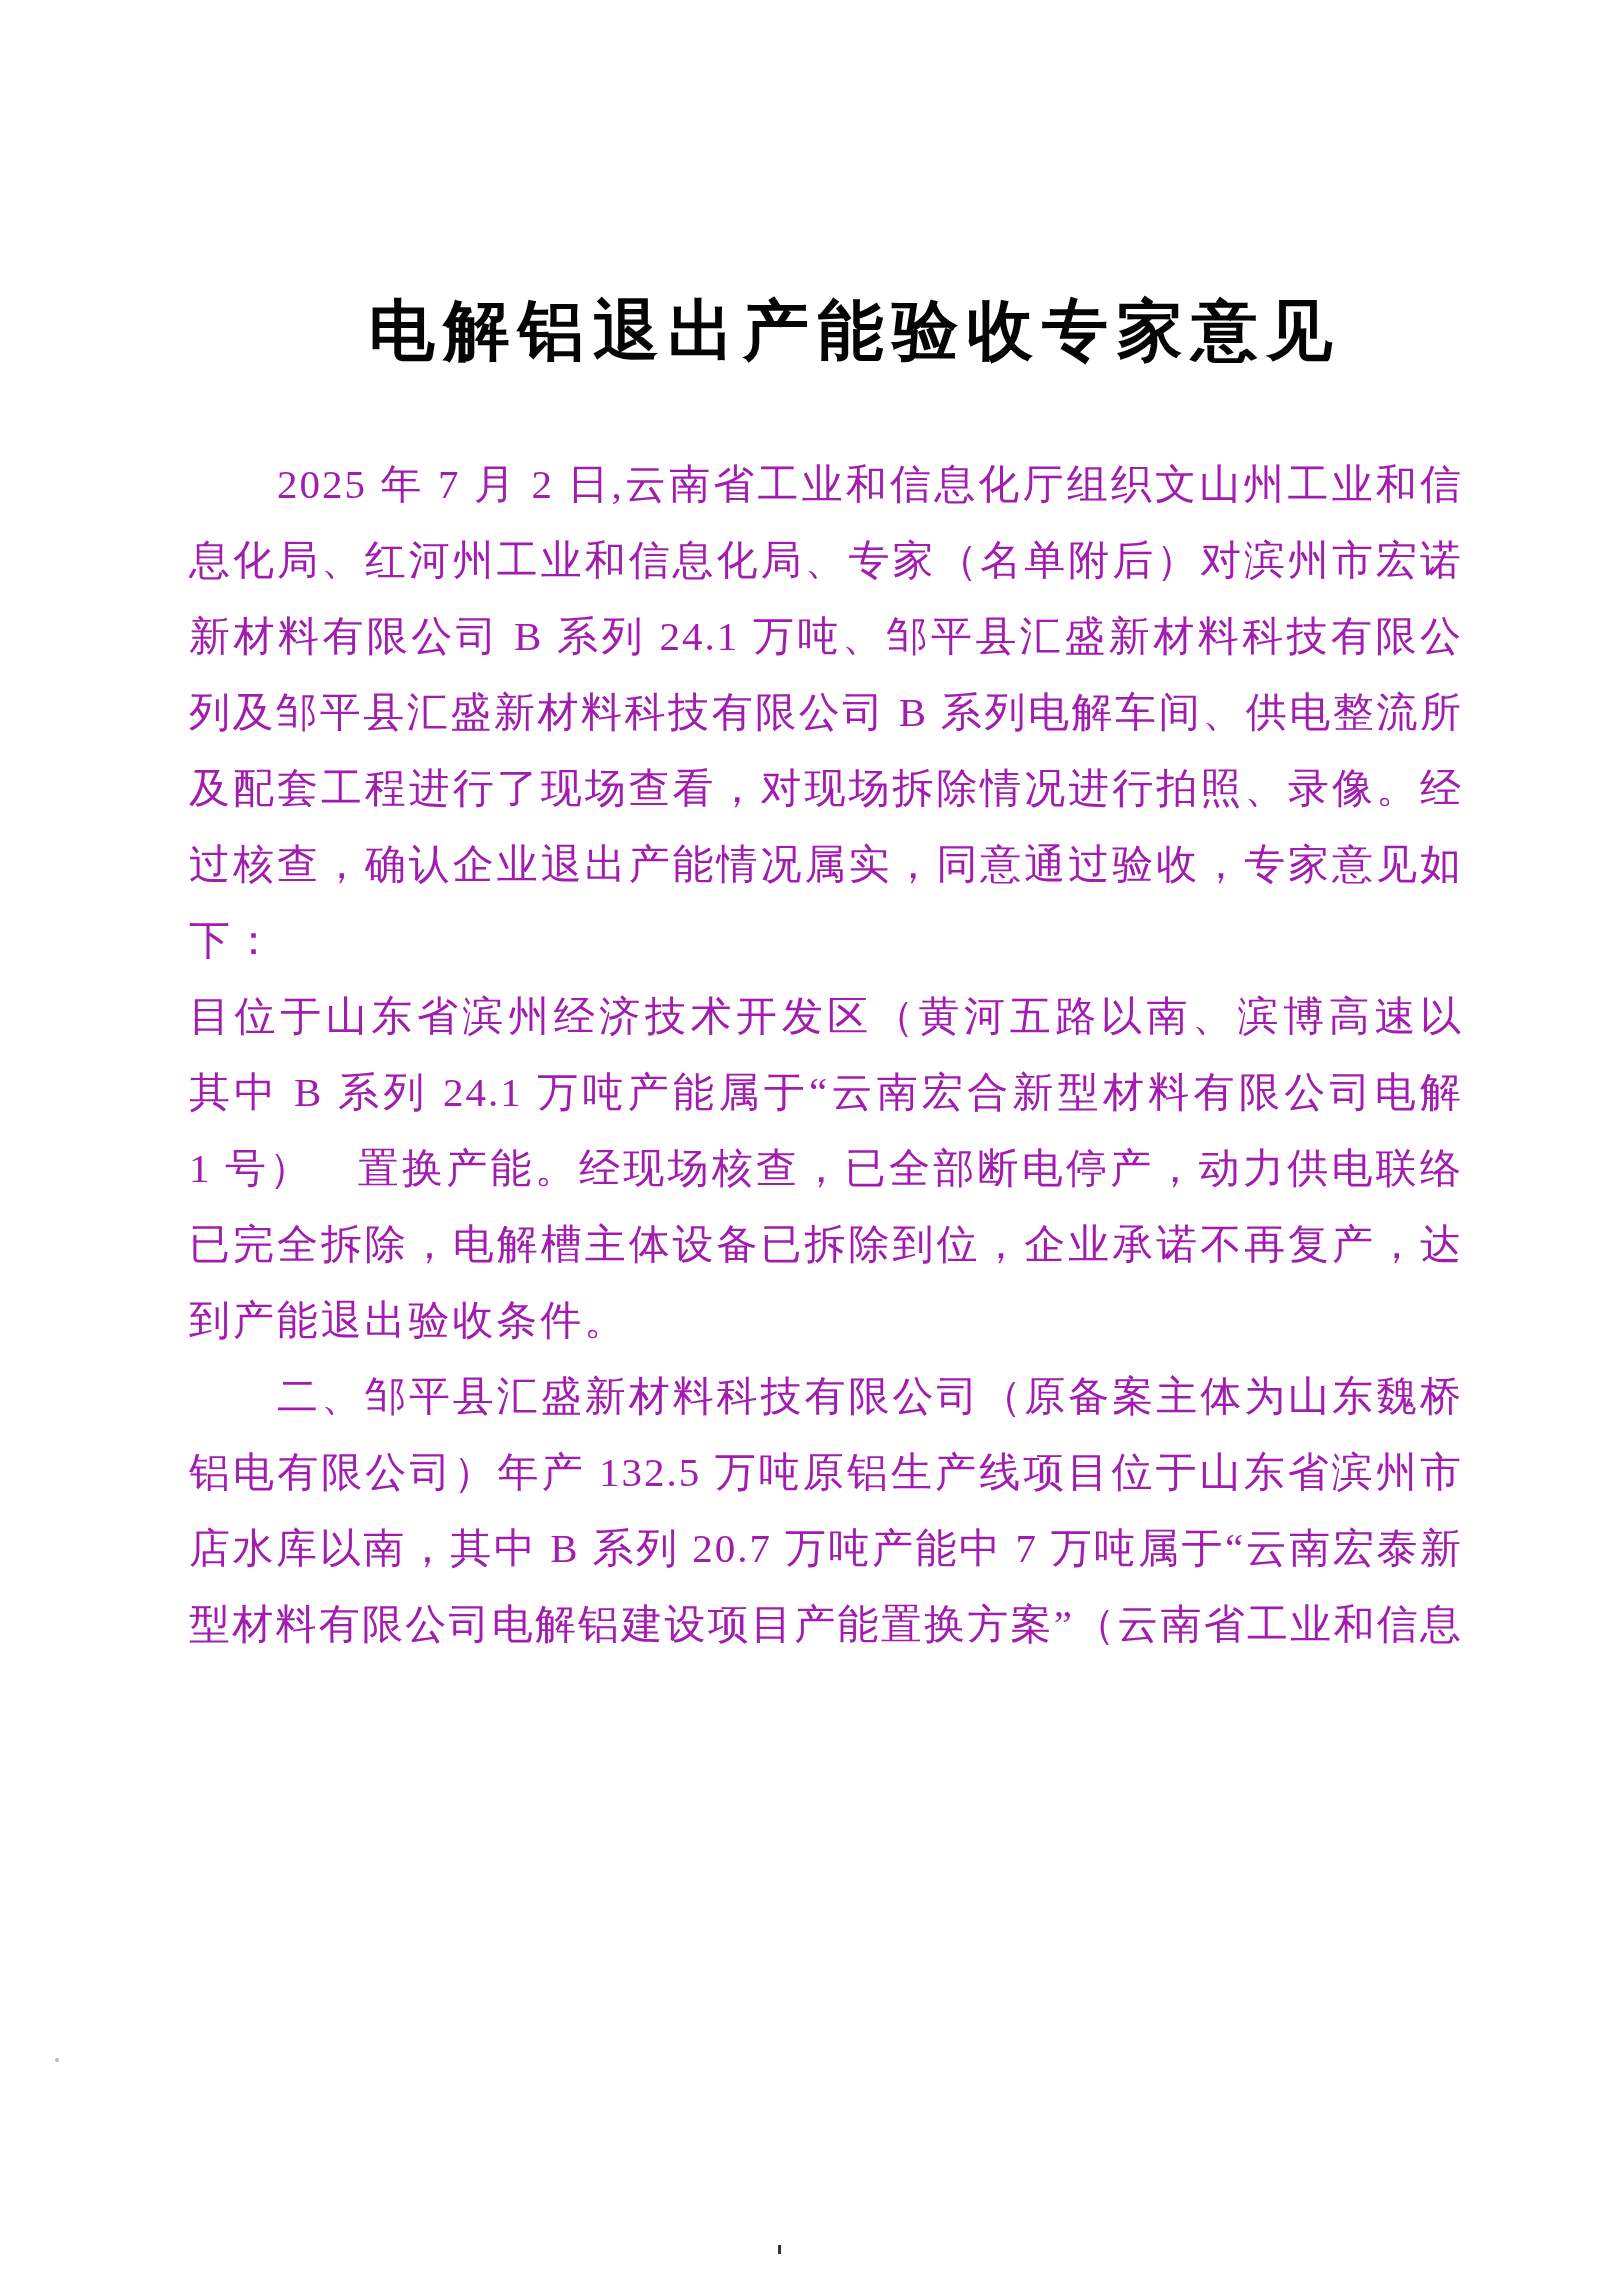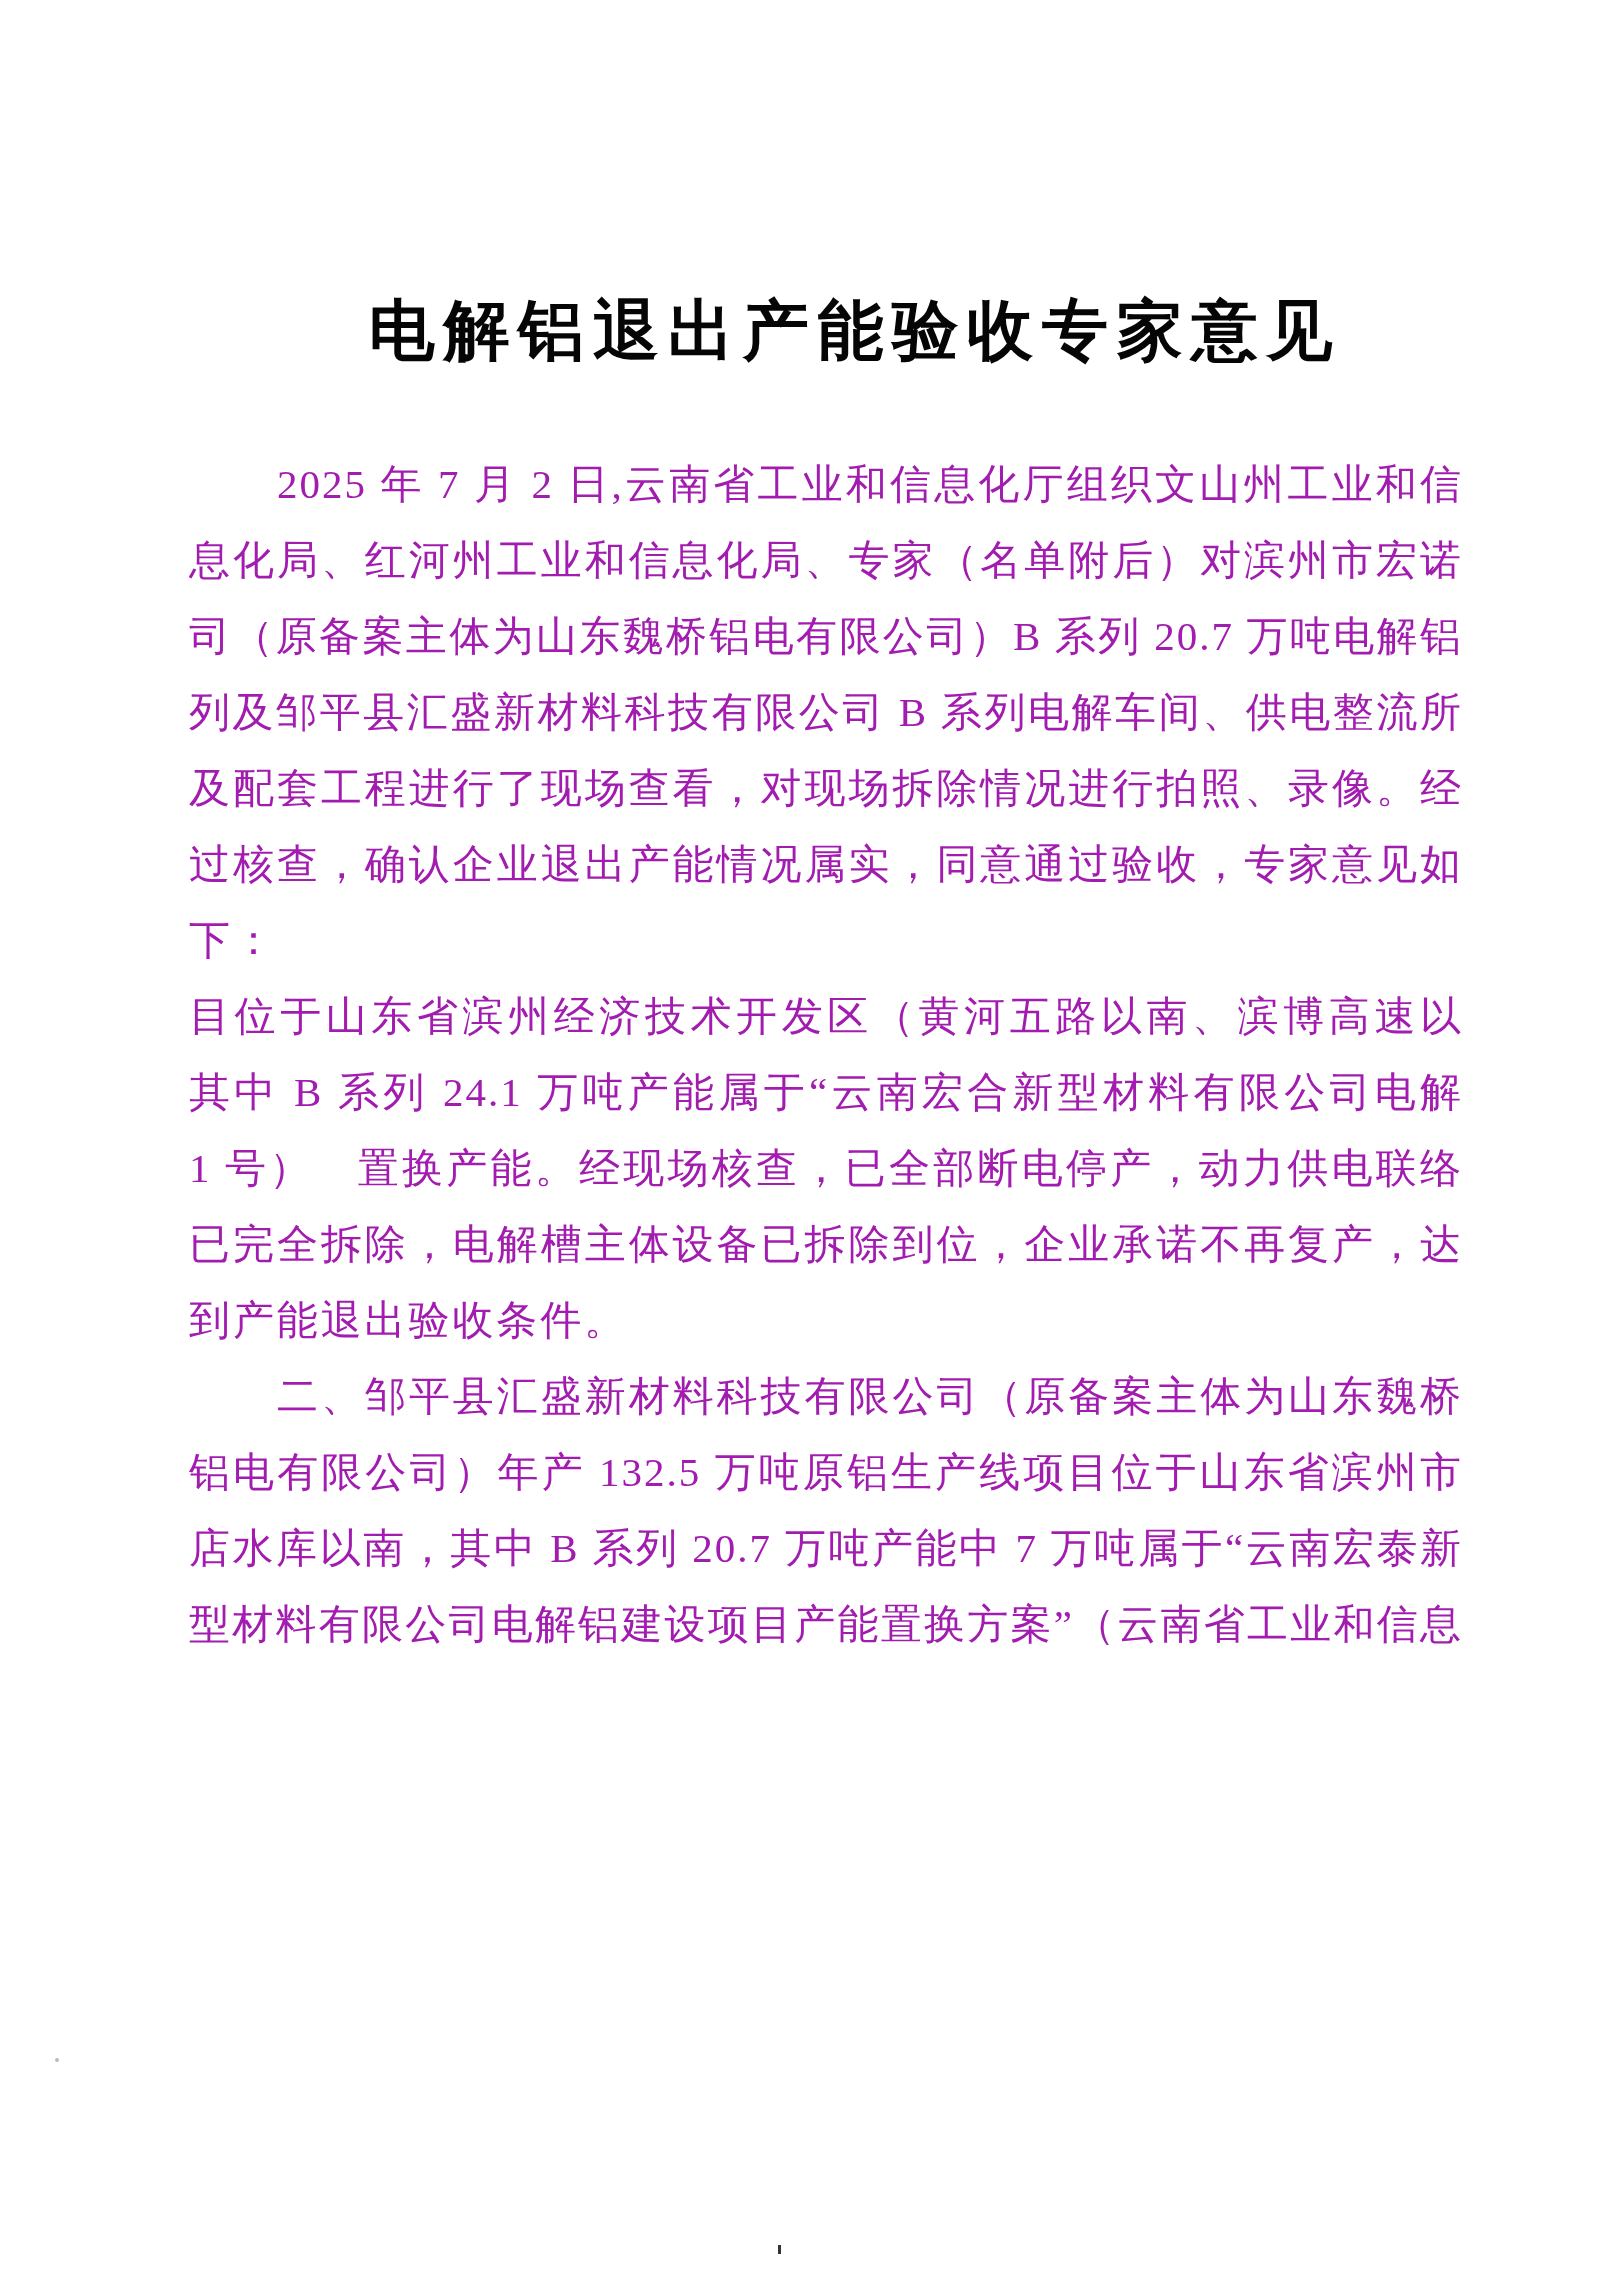--- a/index.html
+++ b/index.html
@@ -82,21 +82,21 @@
 </head>
 <body>
 
 <div class="page">
 
   <div class="doc-title">电解铝退出产能验收专家意见</div>
 
   <div class="doc-body">
     <div class="line j indent">2025 年 7 月 2 日,云南省工业和信息化厅组织文山州工业和信</div>
     <div class="line j">息化局、红河州工业和信息化局、专家（名单附后）对滨州市宏诺</div>
-    <div class="line j">司（原备案主体为山东魏桥铝电有限公司）B 系列 20.7 万吨电解铝</div>
+    <div class="line j">新材料有限公司 B 系列 24.1 万吨、邹平县汇盛新材料科技有限公</div>
     <div class="line j">列及邹平县汇盛新材料科技有限公司 B 系列电解车间、供电整流所</div>
     <div class="line j">及配套工程进行了现场查看，对现场拆除情况进行拍照、录像。经</div>
     <div class="line j">过核查，确认企业退出产能情况属实，同意通过验收，专家意见如</div>
     <div class="line para-end">下：</div>
     <div class="line j">目位于山东省滨州经济技术开发区（黄河五路以南、滨博高速以西），</div>
     <div class="line j">其中 B 系列 24.1 万吨产能属于“云南宏合新型材料有限公司电解</div>
     <div class="line j">1 号）　置换产能。经现场核查，已全部断电停产，动力供电联络线</div>
     <div class="line j">已完全拆除，电解槽主体设备已拆除到位，企业承诺不再复产，达</div>
     <div class="line para-end">到产能退出验收条件。</div>
     <div class="line j indent">二、邹平县汇盛新材料科技有限公司（原备案主体为山东魏桥</div>

